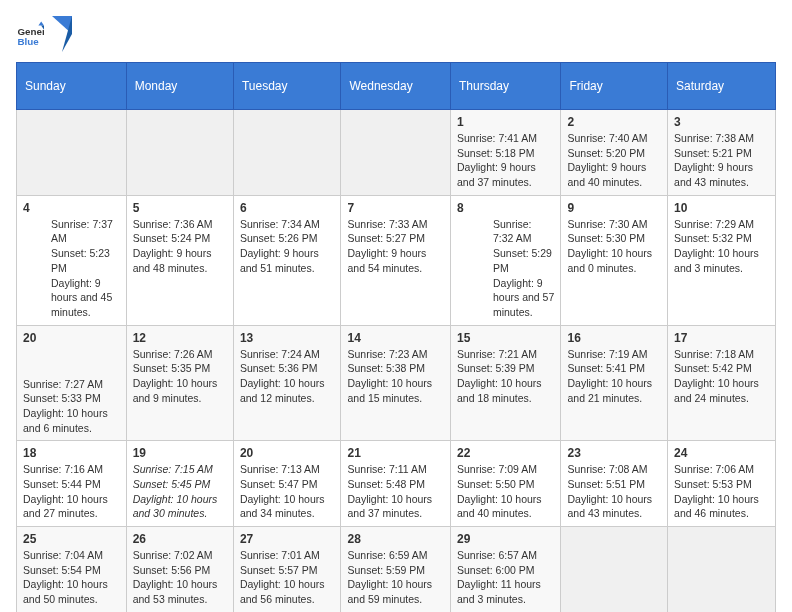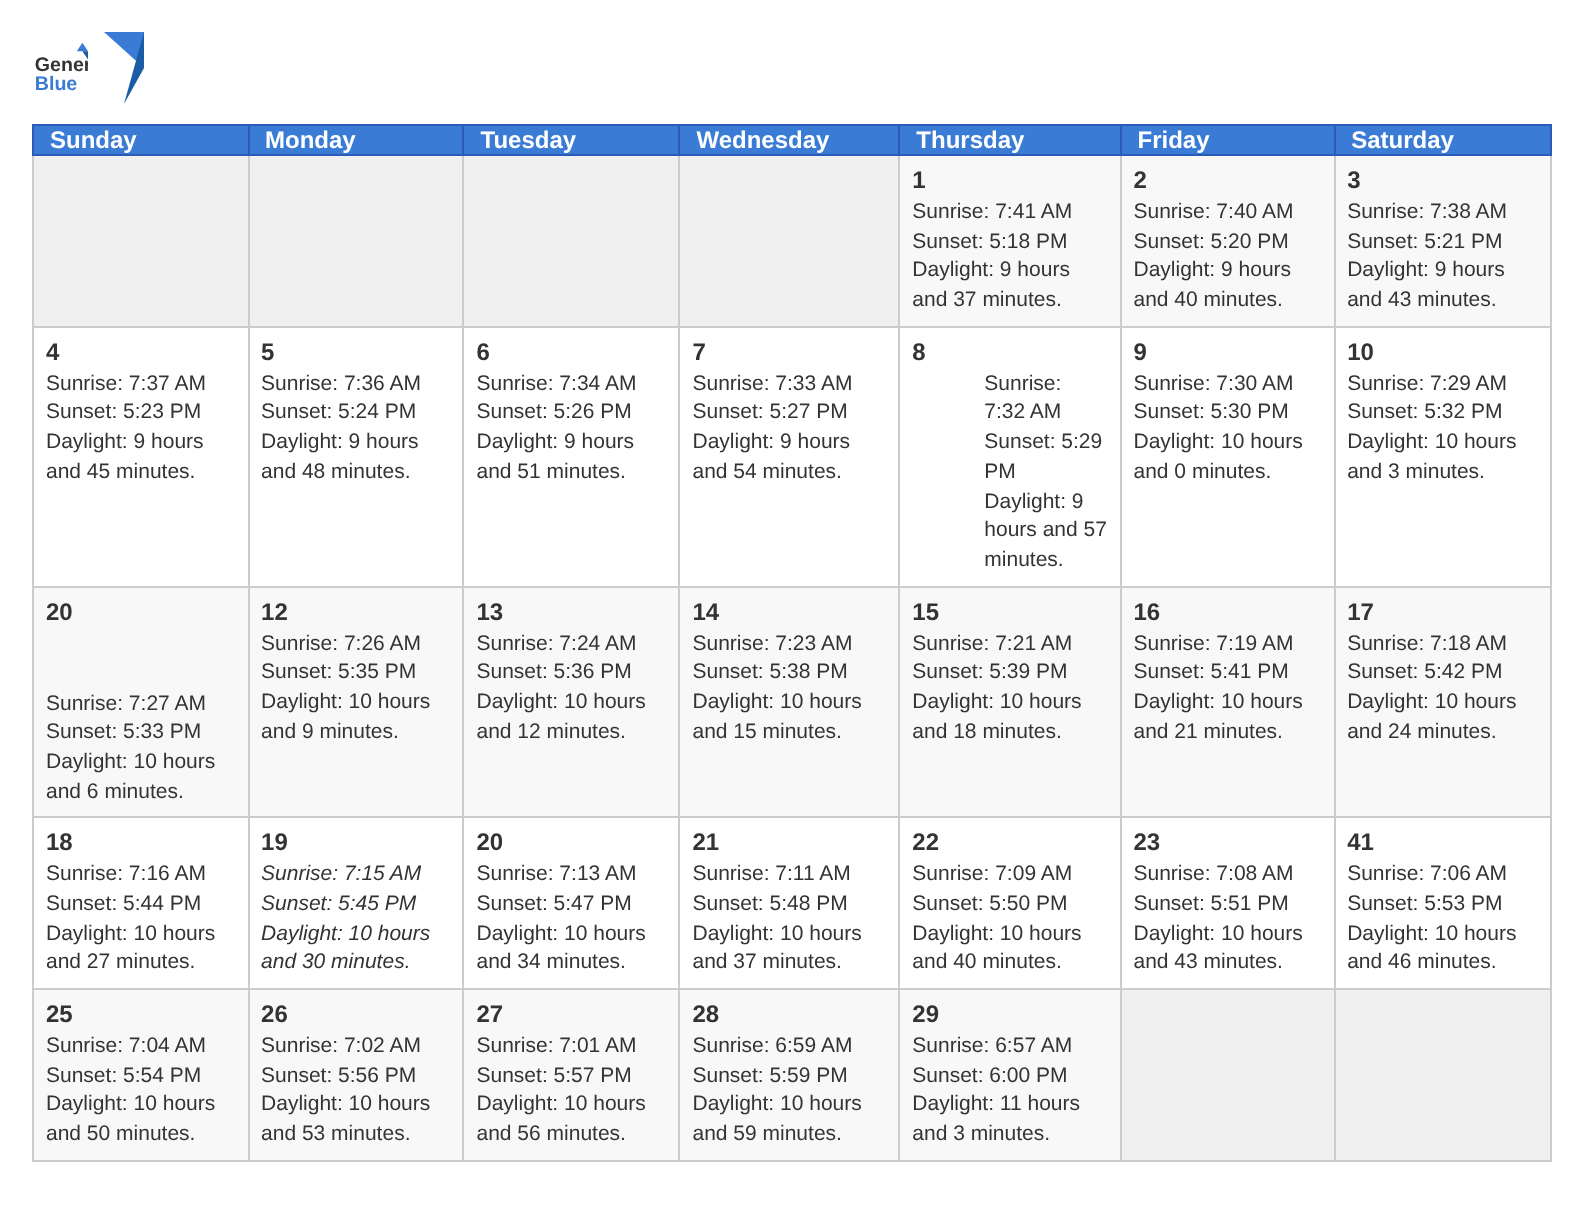--- a/index.html
+++ b/index.html
@@ -40,23 +40,23 @@
     }
     .calendar-table {
       width: 100%;
       border-collapse: collapse;
       font-size: 11px;
     }
     .calendar-table thead tr th {
       background-color: #3a7bd5;
       color: #fff;
       text-align: left;
-      padding: 0 8px;
+      padding: 16px 8px;
       font-size: 12px;
-      font-weight: bold;
+      font-weight: normal;
       border: 1px solid #2a5cb5;
     }
     .calendar-table tbody tr td {
       border: 1px solid #ccc;
       vertical-align: top;
       padding: 5px 6px;
       width: 113px;
       min-height: 80px;
       background: #fff;
     }
@@ -141,21 +141,21 @@
         <td>
           <span class="day-number">3</span>
           <div class="day-info" style="white-space: pre-line;">Sunrise: 7:38 AM
 Sunset: 5:21 PM
 Daylight: 9 hours and 43 minutes.</div>
         </td>
       </tr>
       <tr>
         <td>
           <span class="day-number">4</span>
-          <div class="day-info" style="white-space: pre-line;">Sunrise: 7:37 AM
+          <div class="day-info" style="white-space: pre-line; margin-left: 28px;">Sunrise: 7:37 AM
 Sunset: 5:23 PM
 Daylight: 9 hours and 45 minutes.</div>
         </td>
         <td>
           <span class="day-number">5</span>
           <div class="day-info" style="white-space: pre-line;">Sunrise: 7:36 AM
 Sunset: 5:24 PM
 Daylight: 9 hours and 48 minutes.</div>
         </td>
         <td>
@@ -264,21 +264,21 @@
 Sunset: 5:50 PM
 Daylight: 10 hours and 40 minutes.</div>
         </td>
         <td>
           <span class="day-number">23</span>
           <div class="day-info" style="white-space: pre-line;">Sunrise: 7:08 AM
 Sunset: 5:51 PM
 Daylight: 10 hours and 43 minutes.</div>
         </td>
         <td>
-          <span class="day-number">41</span>
+          <span class="day-number">24</span>
           <div class="day-info" style="white-space: pre-line;">Sunrise: 7:06 AM
 Sunset: 5:53 PM
 Daylight: 10 hours and 46 minutes.</div>
         </td>
       </tr>
       <tr>
         <td>
           <span class="day-number">25</span>
           <div class="day-info" style="white-space: pre-line;">Sunrise: 7:04 AM
 Sunset: 5:54 PM

